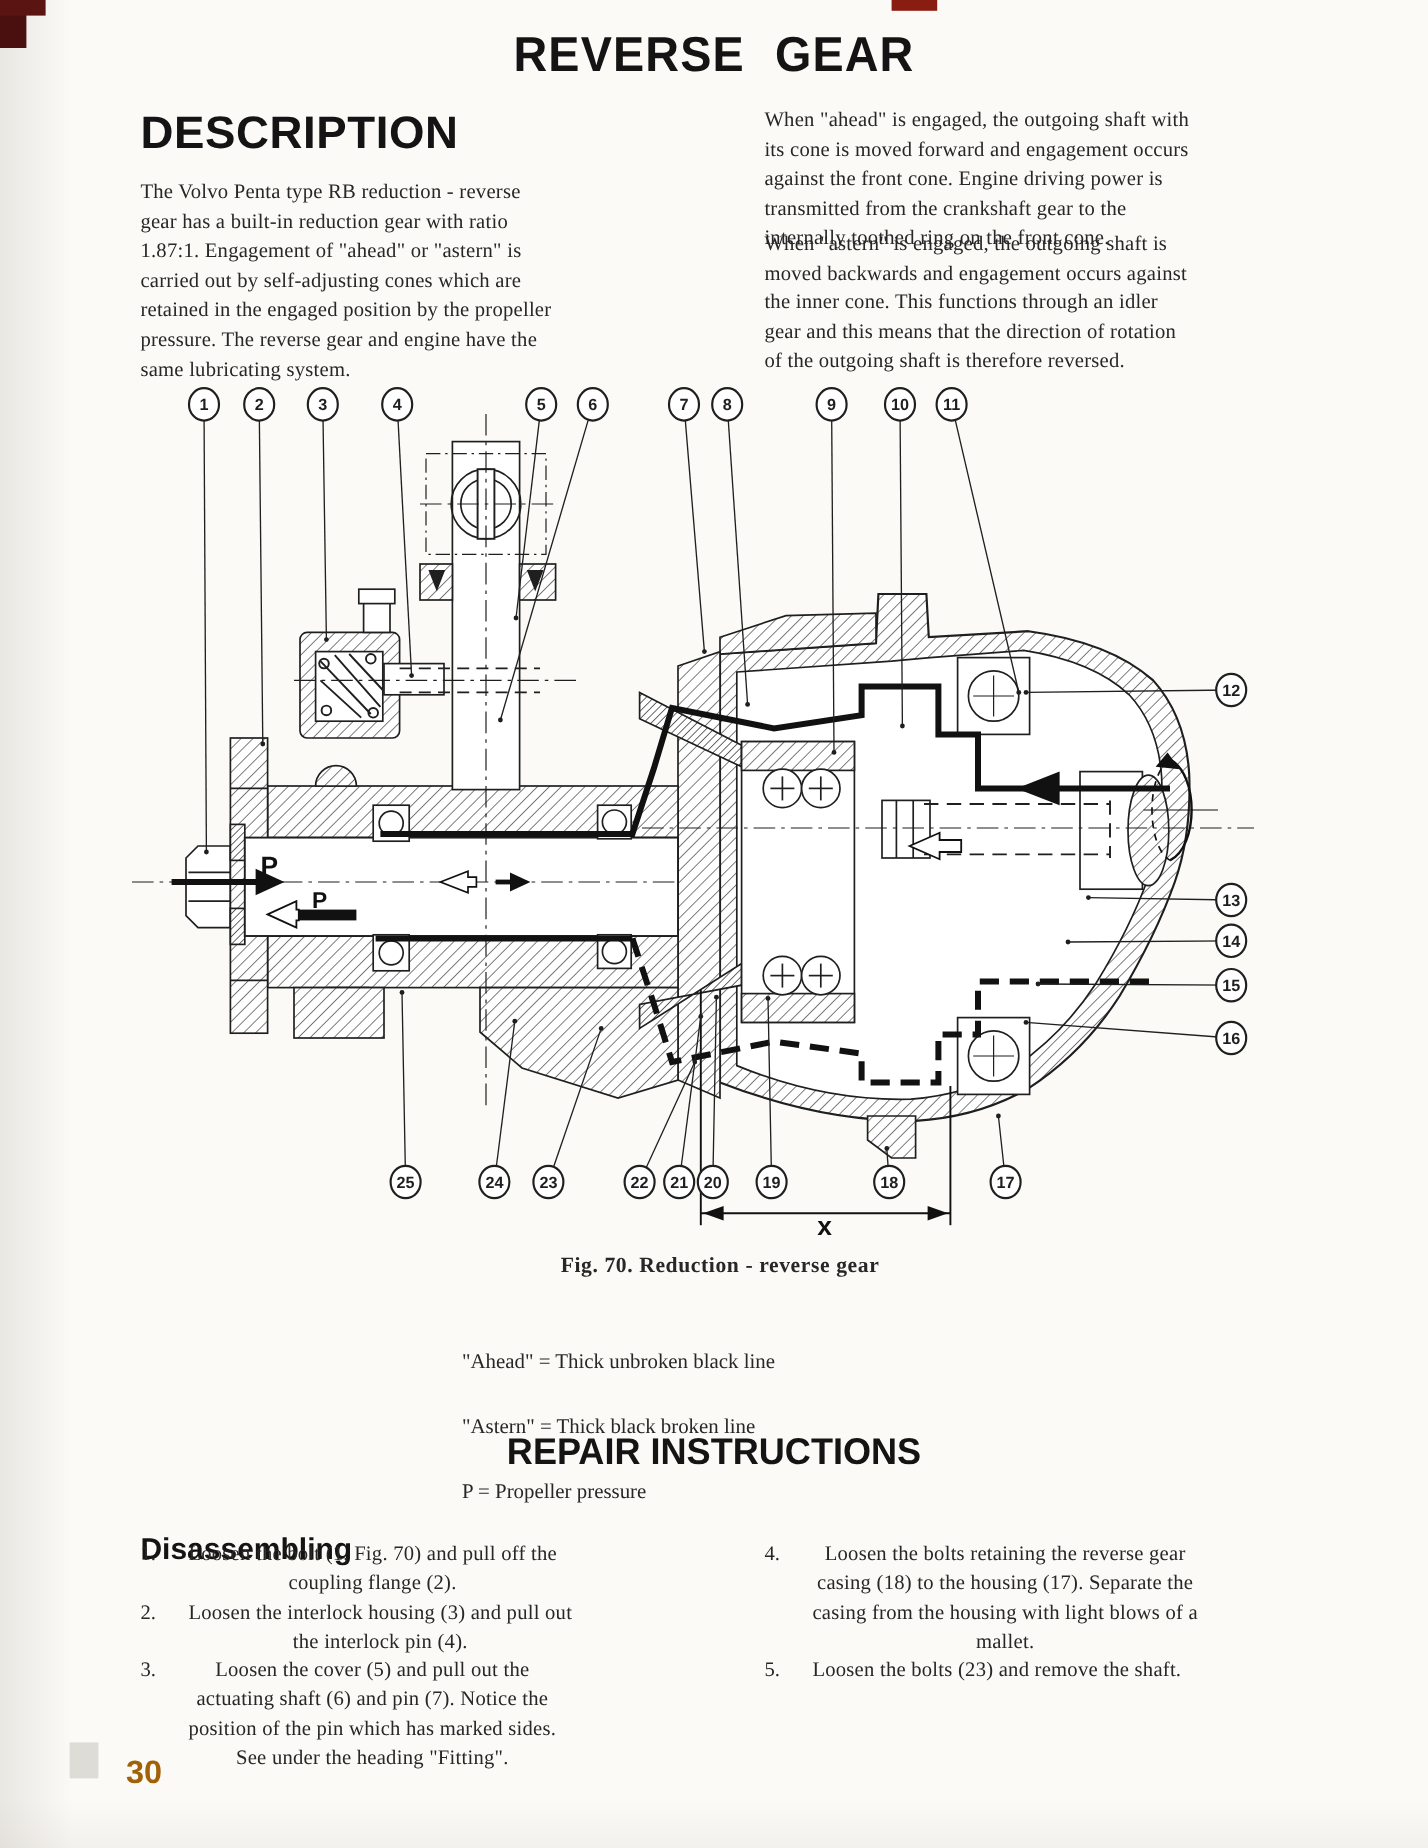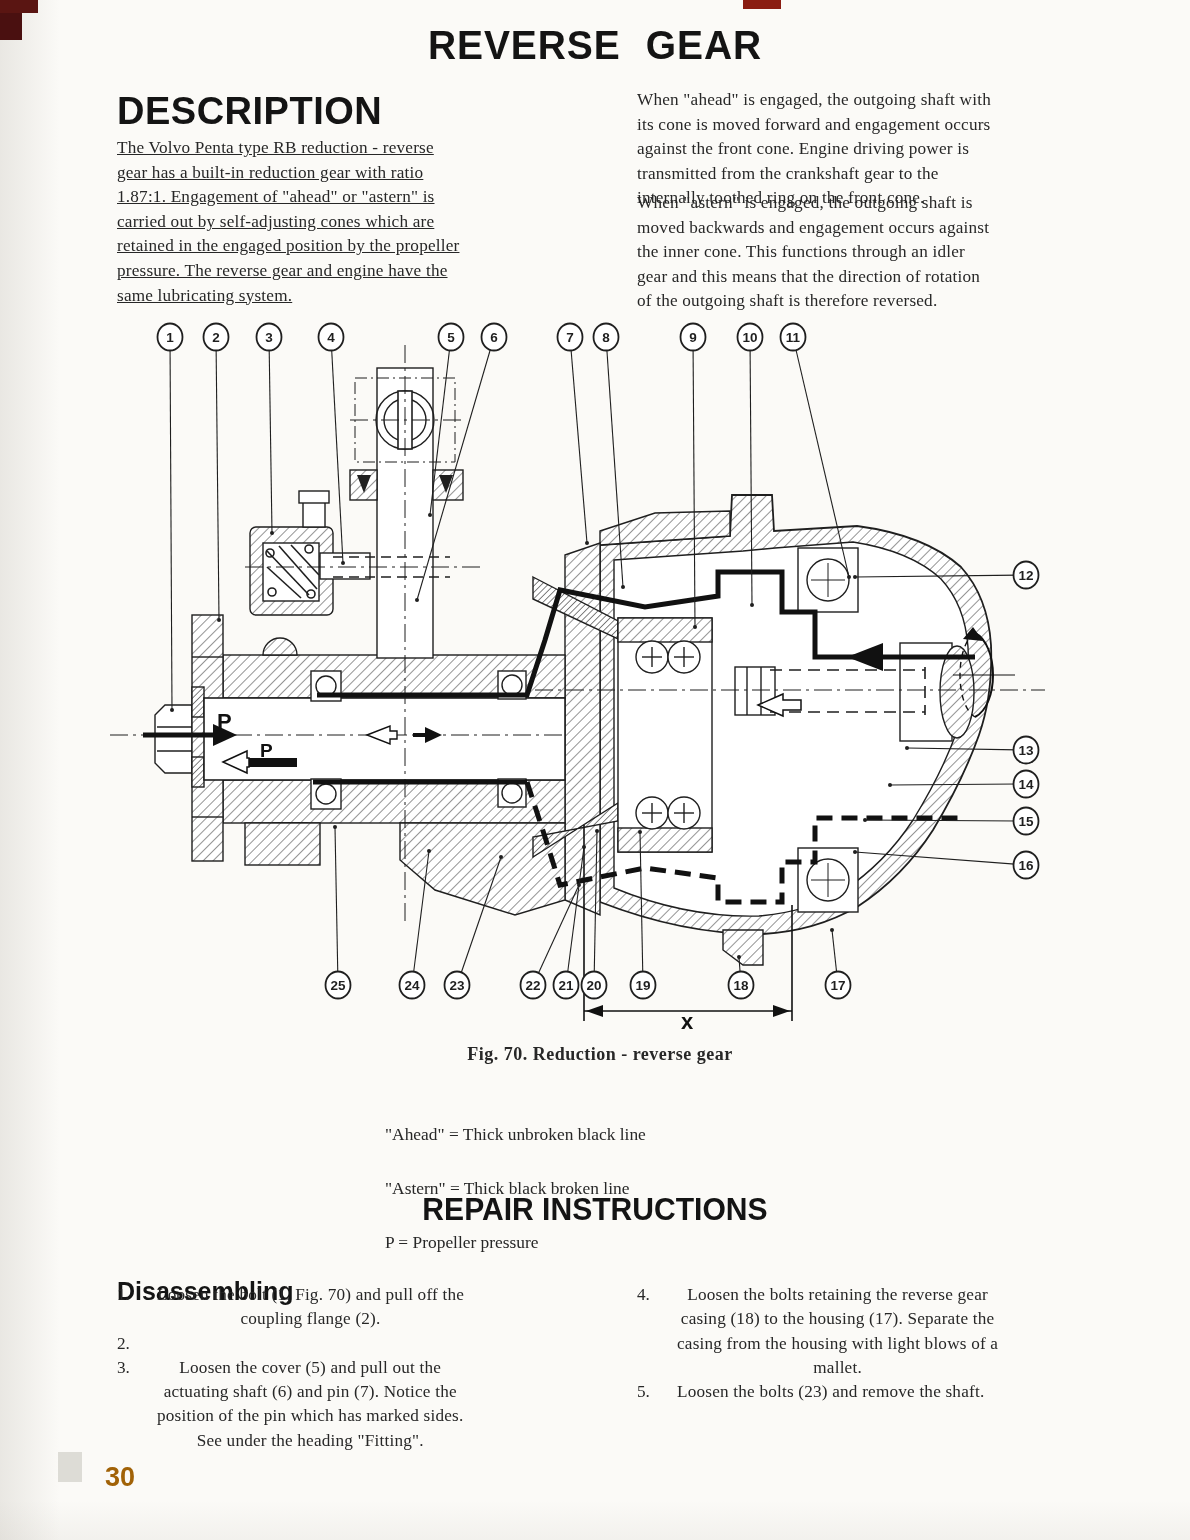--- a/index.html
+++ b/index.html
@@ -33,21 +33,21 @@
 <div class="shade"></div>
 <div class="artifact" style="left:0;top:0;width:22px;height:40px;background:#4a1010;"></div>
 <div class="artifact" style="left:0;top:0;width:38px;height:13px;background:#5a1512;"></div>
 <div class="artifact" style="left:743px;top:0;width:38px;height:9px;background:#8a1d12;"></div>
 <div class="artifact" style="left:58px;top:1452px;width:24px;height:30px;background:#dddcd6;"></div>
 
 <h1 class="title">REVERSE GEAR</h1>
 
 <div class="h2" style="left:117px;top:90px;font-size:38px;letter-spacing:.5px;">DESCRIPTION</div>
 
-<div class="body-text" style="left:117px;top:136px;width:505px;text-decoration:underline;">The Volvo Penta type RB reduction - reverse
+<div class="body-text" style="left:117px;top:148px;width:505px;">The Volvo Penta type RB reduction - reverse
 gear has a built-in reduction gear with ratio
 1.87:1.  Engagement of "ahead" or "astern" is
 carried out by self-adjusting cones which are
 retained in the engaged position by the propeller
 pressure.  The reverse gear and engine have the
 same lubricating system.</div>
 
 <div class="body-text" style="left:637px;top:88px;width:475px;">When "ahead" is engaged, the outgoing shaft with
 its cone is moved forward and engagement occurs
 against the front cone.  Engine driving power is
@@ -352,20 +352,22 @@
 <div class="h2" style="left:117px;top:1241px;font-size:25px;margin-top:36px;">Disassembling</div>
 
 <div class="list" style="left:117px;top:1283px;width:478px;">
   <div class="item">
     <span class="num">1.</span>
     <span class="txt">Loosen the bolt (1, Fig. 70) and pull off the
 coupling flange (2).</span>
   </div>
   <div class="item">
     <span class="num">2.</span>
+    <span class="txt">Loosen the interlock housing (3) and pull out
+the interlock pin (4).</span>
   </div>
   <div class="item">
     <span class="num">3.</span>
     <span class="txt">Loosen the cover (5) and pull out the
 actuating shaft (6) and pin (7).  Notice the
 position of the pin which has marked sides.
 See under the heading "Fitting".</span>
   </div>
 </div>
 

